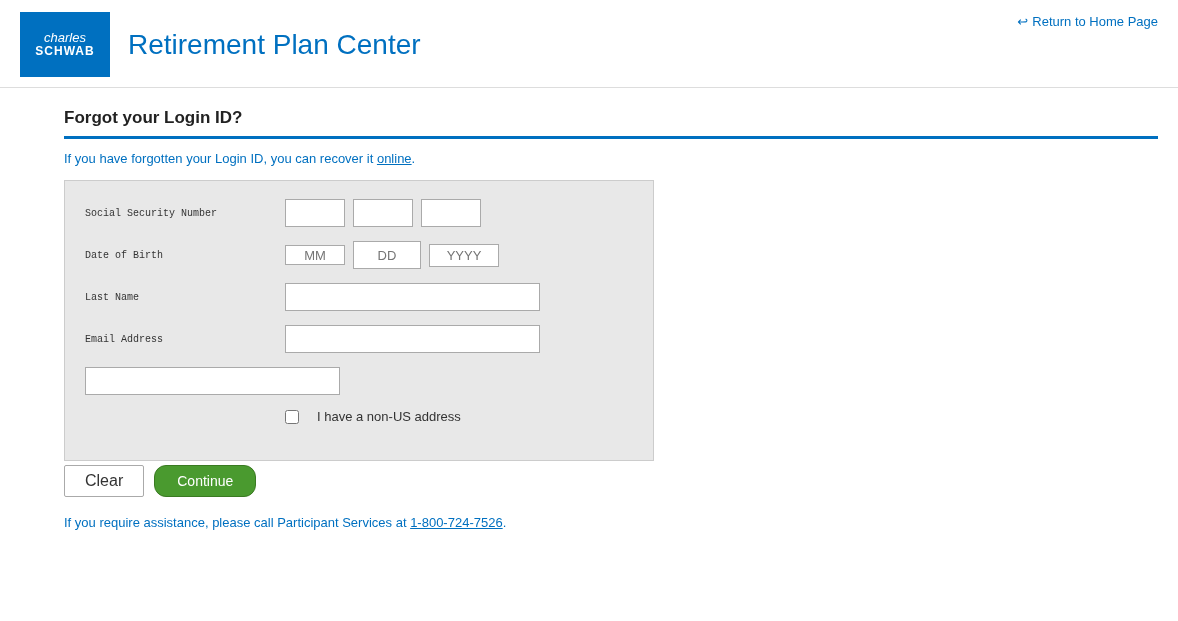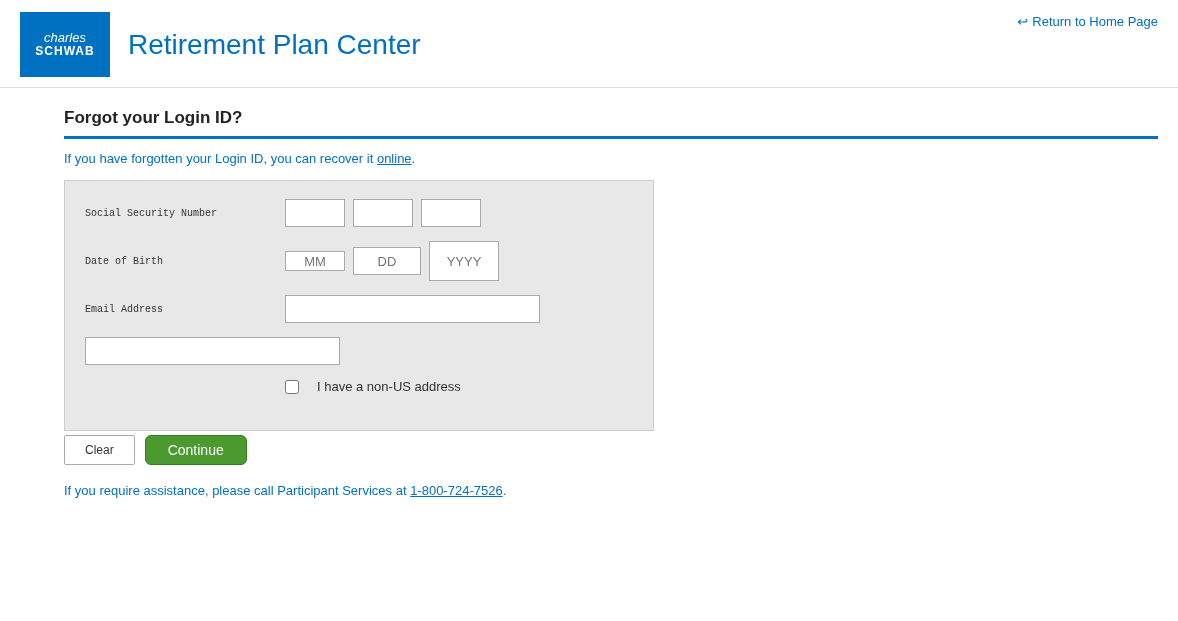--- a/index.html
+++ b/index.html
@@ -133,21 +133,21 @@
       height: 28px;
       border: 1px solid #aaa;
       background: #fff;
       font-size: 13px;
       padding: 2px 4px;
       color: #999;
       text-align: center;
     }
     .dob-field-yyyy {
       width: 70px;
-      height: 40px;
+      height: 23px;
       border: 1px solid #aaa;
       background: #fff;
       font-size: 13px;
       padding: 2px 4px;
       color: #999;
       text-align: center;
     }
     .text-field {
       width: 255px;
       height: 28px;
@@ -179,32 +179,32 @@
     .buttons-row {
       display: flex;
       gap: 10px;
       margin-top: 4px;
     }
     .btn-clear {
       background: #fff;
       border: 1px solid #aaa;
       color: #333;
       padding: 6px 20px;
-      font-size: 12px;
+      font-size: 16px;
       cursor: pointer;
       border-radius: 2px;
     }
     .btn-continue {
       background: #4a9a2f;
       border: 1px solid #3a7a22;
       color: #fff;
       padding: 6px 22px;
       font-size: 14px;
       cursor: pointer;
-      border-radius: 6px;
+      border-radius: 12px;
     }
 
     
     .footer-note {
       margin-top: 18px;
       font-size: 13px;
       color: #0070c0;
     }
     .footer-note a {
       color: #0070c0;
@@ -250,20 +250,26 @@
 
     <div class="form-row">
       <label class="form-label">Date of Birth</label>
       <div class="form-fields">
         <input type="text" class="dob-field-mm" maxlength="2" placeholder="MM" style="">
         <input type="text" class="dob-field-dd" maxlength="2" placeholder="DD" style="">
         <input type="text" class="dob-field-yyyy" maxlength="4" placeholder="YYYY" style="">
       </div>
     </div>
 
+    <div class="form-row">
+      <label class="form-label">Last Name</label>
+      <div class="form-fields">
+        <input type="text" class="text-field" style="">
+      </div>
+    </div>
 
     <div class="form-row">
       <label class="form-label">Email Address</label>
       <div class="form-fields">
         <input type="text" class="text-field" style="">
       </div>
     </div>
 
     <div class="form-row">
       <div class="form-fields">

